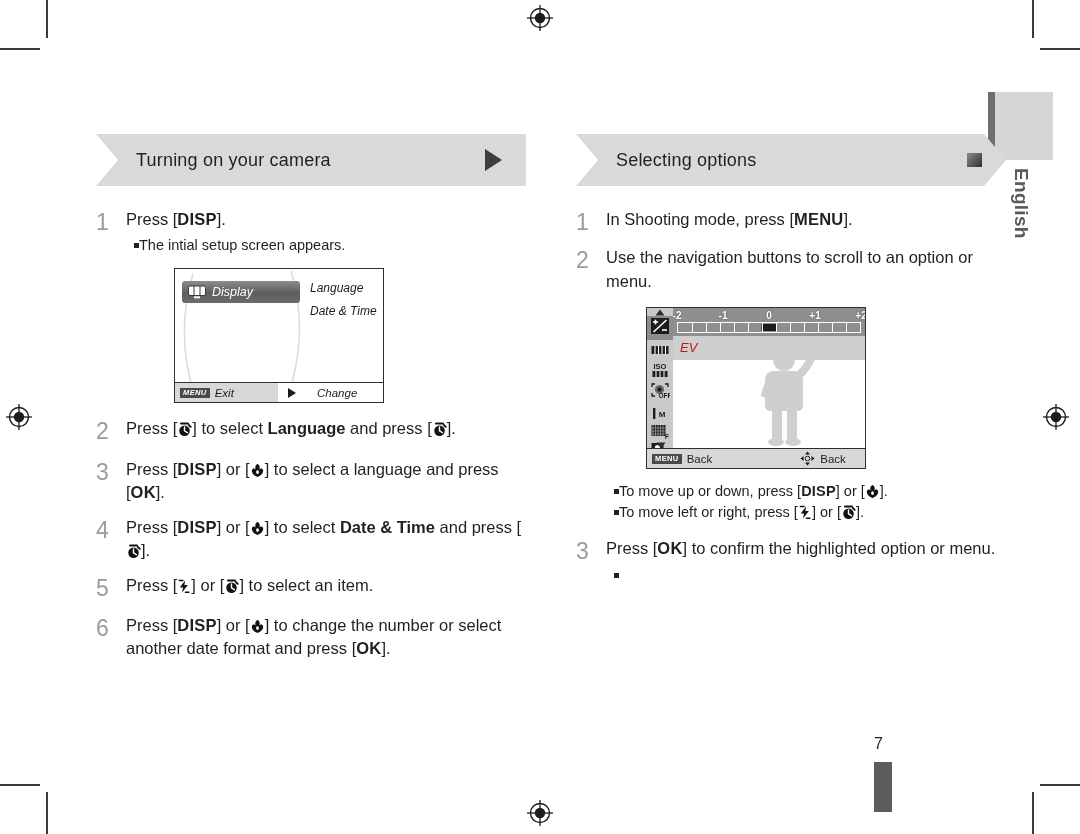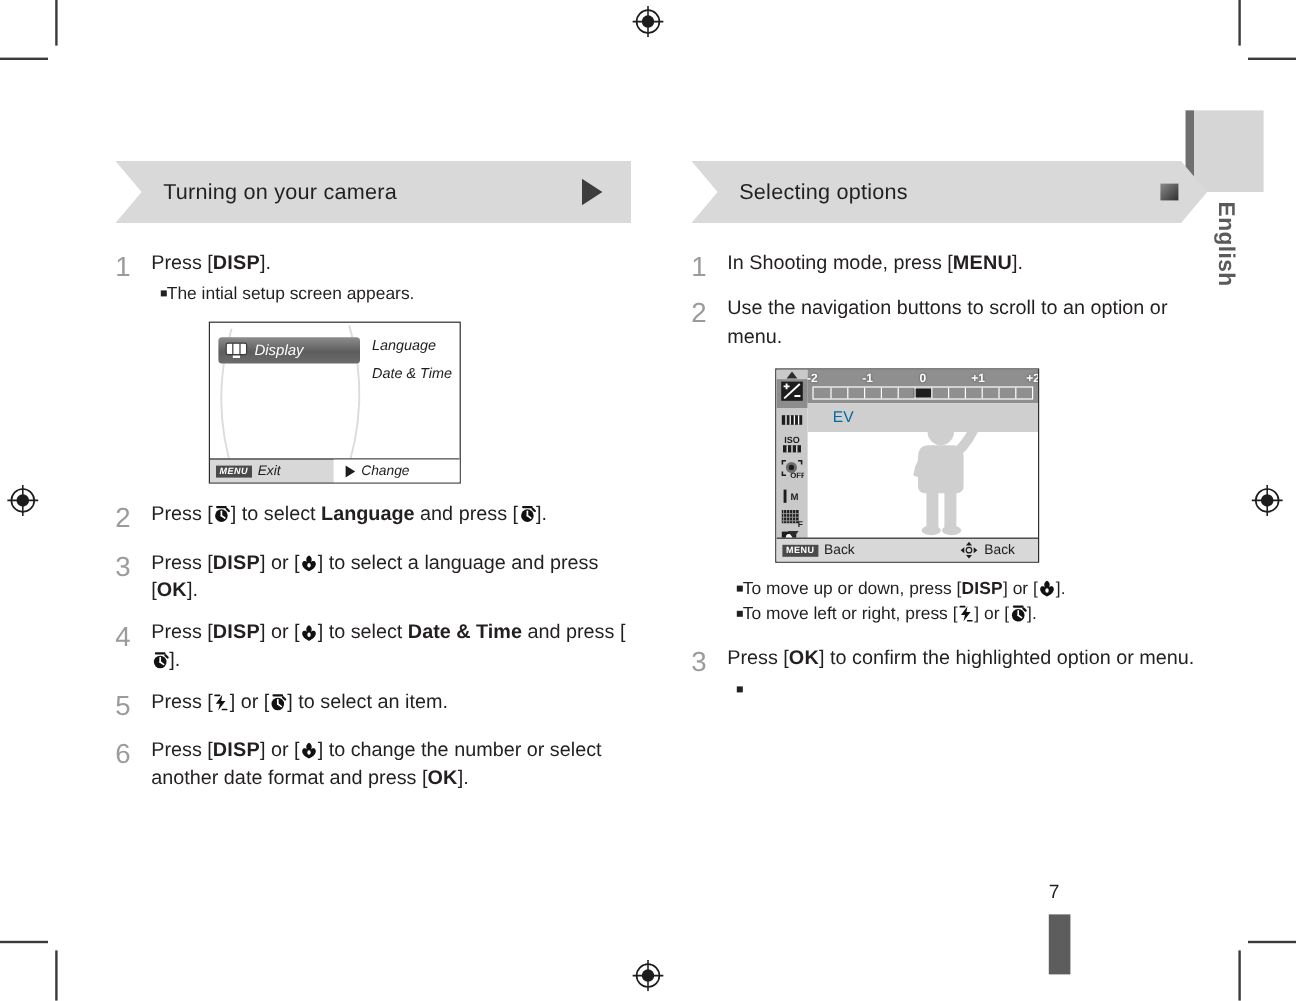--- a/index.html
+++ b/index.html
@@ -66,42 +66,42 @@
            border-radius:3px;display:flex;align-items:center;}
   .hl-item .lbl{color:#fff;font-size:12.5px;margin-left:5px;}
   .disp-ico{width:20px;height:14px;margin-left:5px;flex:0 0 20px;}
   .menu-col{position:absolute;left:135px;top:8px;font-size:12px;line-height:1.9;color:#1d1d1d;}
   .lcd-bar{position:absolute;left:0;right:0;bottom:0;height:19px;background:#d8d8d8;
            display:flex;align-items:center;border-top:1.4px solid #2e2e2e;}
   .menutag{background:#4a4a4a;color:#fff;font-size:7.5px;font-weight:bold;padding:1.5px 3px;
            margin-left:5px;letter-spacing:.4px;line-height:1;}
   .bar-txt{font-size:11.5px;margin-left:5px;color:#1d1d1d;}
   .bar-right{position:absolute;left:103px;top:0;bottom:0;right:0;background:#fff;
-             display:flex;align-items:center;}
+             display:flex;align-items:center;gap:16px;}
   .bar-tri{width:0;height:0;border-top:5px solid transparent;border-bottom:5px solid transparent;
            border-left:8px solid #1d1d1d;margin-left:10px;}
 
   
   .lcd2{position:relative;width:218px;height:160px;border:1.5px solid #2e2e2e;background:#fff;
         margin:14px 0 0 40px;overflow:hidden;}
   .lcd2 .sidebar{position:absolute;left:0;top:0;bottom:19px;width:26px;background:#c9c9c9;}
   .lcd2 .sb-sel{position:absolute;left:0;top:8px;width:26px;height:24px;background:#8d8d8d;}
   .sb-ico{position:absolute;left:3px;width:20px;height:18px;}
   .ev-strip{position:absolute;left:26px;right:0;top:0;height:28px;background:#8f8f8f;}
   .ev-nums{position:absolute;left:4px;right:4px;top:1px;height:12px;}
   .ev-num{position:absolute;font-size:10px;font-weight:bold;color:#fff;
           text-shadow:0 0 2px rgba(0,0,0,.45);transform:translateX(-50%);}
   .ev-scale{position:absolute;left:4px;right:4px;top:14px;height:11px;border:1.4px solid #fff;
             box-sizing:border-box;}
   .ev-tick{position:absolute;top:0;bottom:0;width:1.4px;background:#fff;}
   .ev-marker{position:absolute;top:1px;bottom:1px;width:15px;background:#1d1d1d;
              transform:translateX(-50%);}
   .ev-label{position:absolute;left:26px;right:0;top:28px;height:24px;background:#cfcfcf;
             display:flex;align-items:center;}
-  .ev-label span{font-size:13px;color:#0369a1;margin-left:21px;}
+  .ev-label span{font-size:13px;color:#b91c1c;margin-left:7px;font-style:italic;}
   .figure{position:absolute;left:92px;top:30px;width:90px;height:110px;}
   .caret{position:absolute;left:8px;width:10px;height:7px;}
   .lcd2-bar{position:absolute;left:0;right:0;bottom:0;height:19px;background:#d8d8d8;
             display:flex;align-items:center;border-top:1.4px solid #2e2e2e;}
   .nav4{width:15px;height:15px;margin-left:88px;}
 
   
   .pgnum{position:absolute;left:874px;top:735px;font-size:16px;color:#231f20;}
   .pgbar{position:absolute;left:874px;top:762px;width:18px;height:50px;background:#5d5d5d;}
 </style>

